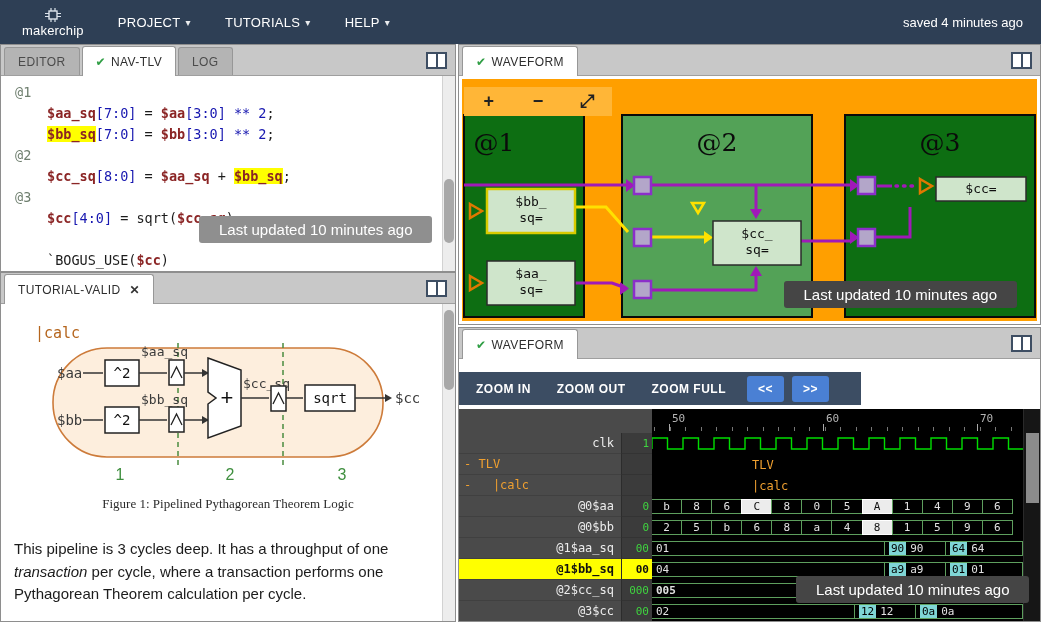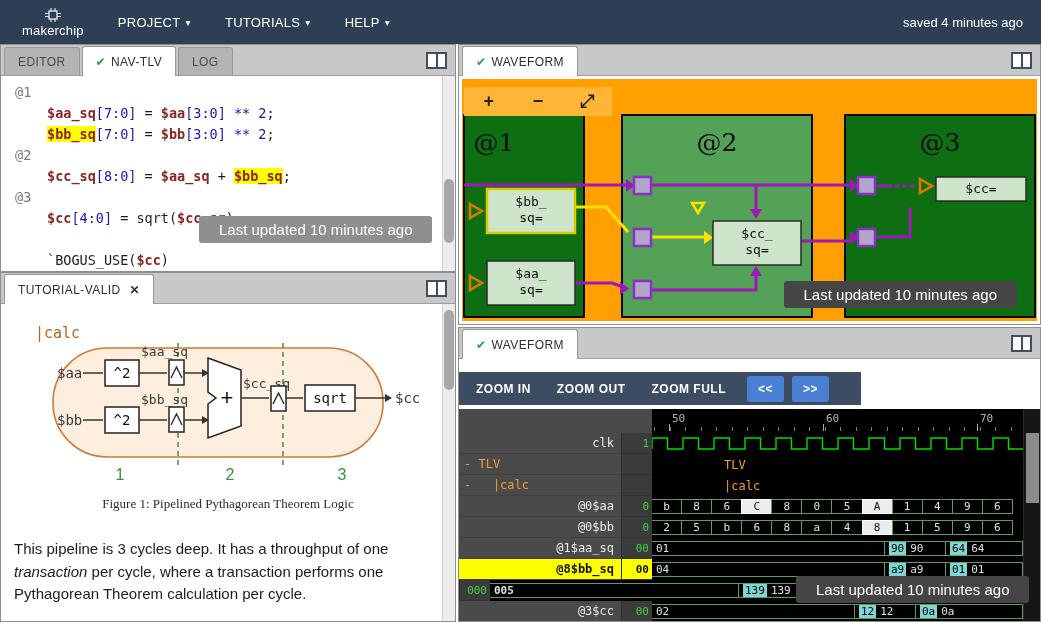--- a/index.html
+++ b/index.html
@@ -102,21 +102,21 @@
 .ruler-canvas{position:relative;width:373px;background:#000}
 .tick{position:absolute;bottom:2px;width:1px;height:4px;background:#777}
 .tick.major{height:7px;background:#aaa}
 .rlabel{position:absolute;top:3px;font-family:"DejaVu Sans Mono",monospace;font-size:11px;color:#b5b5b5}
 .wave-row{display:flex;height:21px}
 .w-name{width:162px;background:#4a4a4a;border-bottom:1px solid #404040;color:#ededed;font-family:"DejaVu Sans Mono",monospace;font-size:12px;display:flex;align-items:center;justify-content:flex-end;padding-right:7px;white-space:pre;cursor:pointer}
 .wave-row.group .w-name{justify-content:flex-start;padding-left:5px;color:#f0a030}
 .w-val{width:31px;background:#3b3b3b;border-bottom:1px solid #333;border-left:1px solid #2c2c2c;color:#3fd43f;font-family:"DejaVu Sans Mono",monospace;font-size:11px;display:flex;align-items:center;justify-content:flex-end;padding-right:3px}
 .w-canvas{position:relative;width:373px;background:#000;display:flex;align-items:center;overflow:hidden}
 .wave-row.hl-row .w-name,.wave-row.hl-row .w-val{background:#ffff00;color:#111;font-weight:bold}
-.grp-label{position:absolute;left:72px;color:#f0a030;font-family:"DejaVu Sans Mono",monospace;font-size:12px}
+.grp-label{position:absolute;left:100px;color:#f0a030;font-family:"DejaVu Sans Mono",monospace;font-size:12px}
 .seg{flex:0 0 auto;height:15px;border:1px solid #5d9e5d;margin-left:-1px;color:#e2e2e2;font-family:"DejaVu Sans Mono",monospace;font-size:11px;display:flex;align-items:center;justify-content:center;overflow:hidden}
 .seg.wide{justify-content:flex-start;padding-left:4px}
 .seg.white{background:#ececec;border-color:#fff;color:#111}
 .chip{background:#7fd6d6;color:#000;padding:0 2px;margin-right:4px;height:13px;display:flex;align-items:center}
 .wave-scrollbar{position:absolute;right:0;top:0;width:17px;height:100%;background:#161616;border-left:1px solid #2a2a2a;cursor:pointer}
 .wave-scrollbar .thumb{position:absolute;left:2px;width:13px;background:#8c8c8c;top:24px;height:70px}
 </style>
 </head>
 <body>
 
@@ -432,35 +432,36 @@
                 <span class="chip">90</span>
                 <span>90</span>
               </div>
               <div class="seg wide" style="width: 78px;">
                 <span class="chip">64</span>
                 <span>64</span>
               </div>
             </div>
           </div>
           <div class="wave-row hl-row">
-            <div class="w-name">@8$bb_sq</div>
+            <div class="w-name">@1$bb_sq</div>
             <div class="w-val">00</div>
             <div class="w-canvas">
               <div class="seg wide" style="width: 234px;">04</div>
               <div class="seg wide" style="width: 62px;">
                 <span class="chip">a9</span>
                 <span>a9</span>
               </div>
               <div class="seg wide" style="width: 78px;">
                 <span class="chip">01</span>
                 <span>01</span>
               </div>
             </div>
           </div>
           <div class="wave-row">
+            <div class="w-name">@2$cc_sq</div>
             <div class="w-val">000</div>
             <div class="w-canvas">
               <div class="seg wide" style="width: 250px; font-weight: bold;">005</div>
               <div class="seg wide" style="width: 62px;">
                 <span class="chip">139</span>
                 <span>139</span>
               </div>
               <div class="seg wide" style="width: 62px;">
                 <span class="chip">065</span>
                 <span>065</span>

